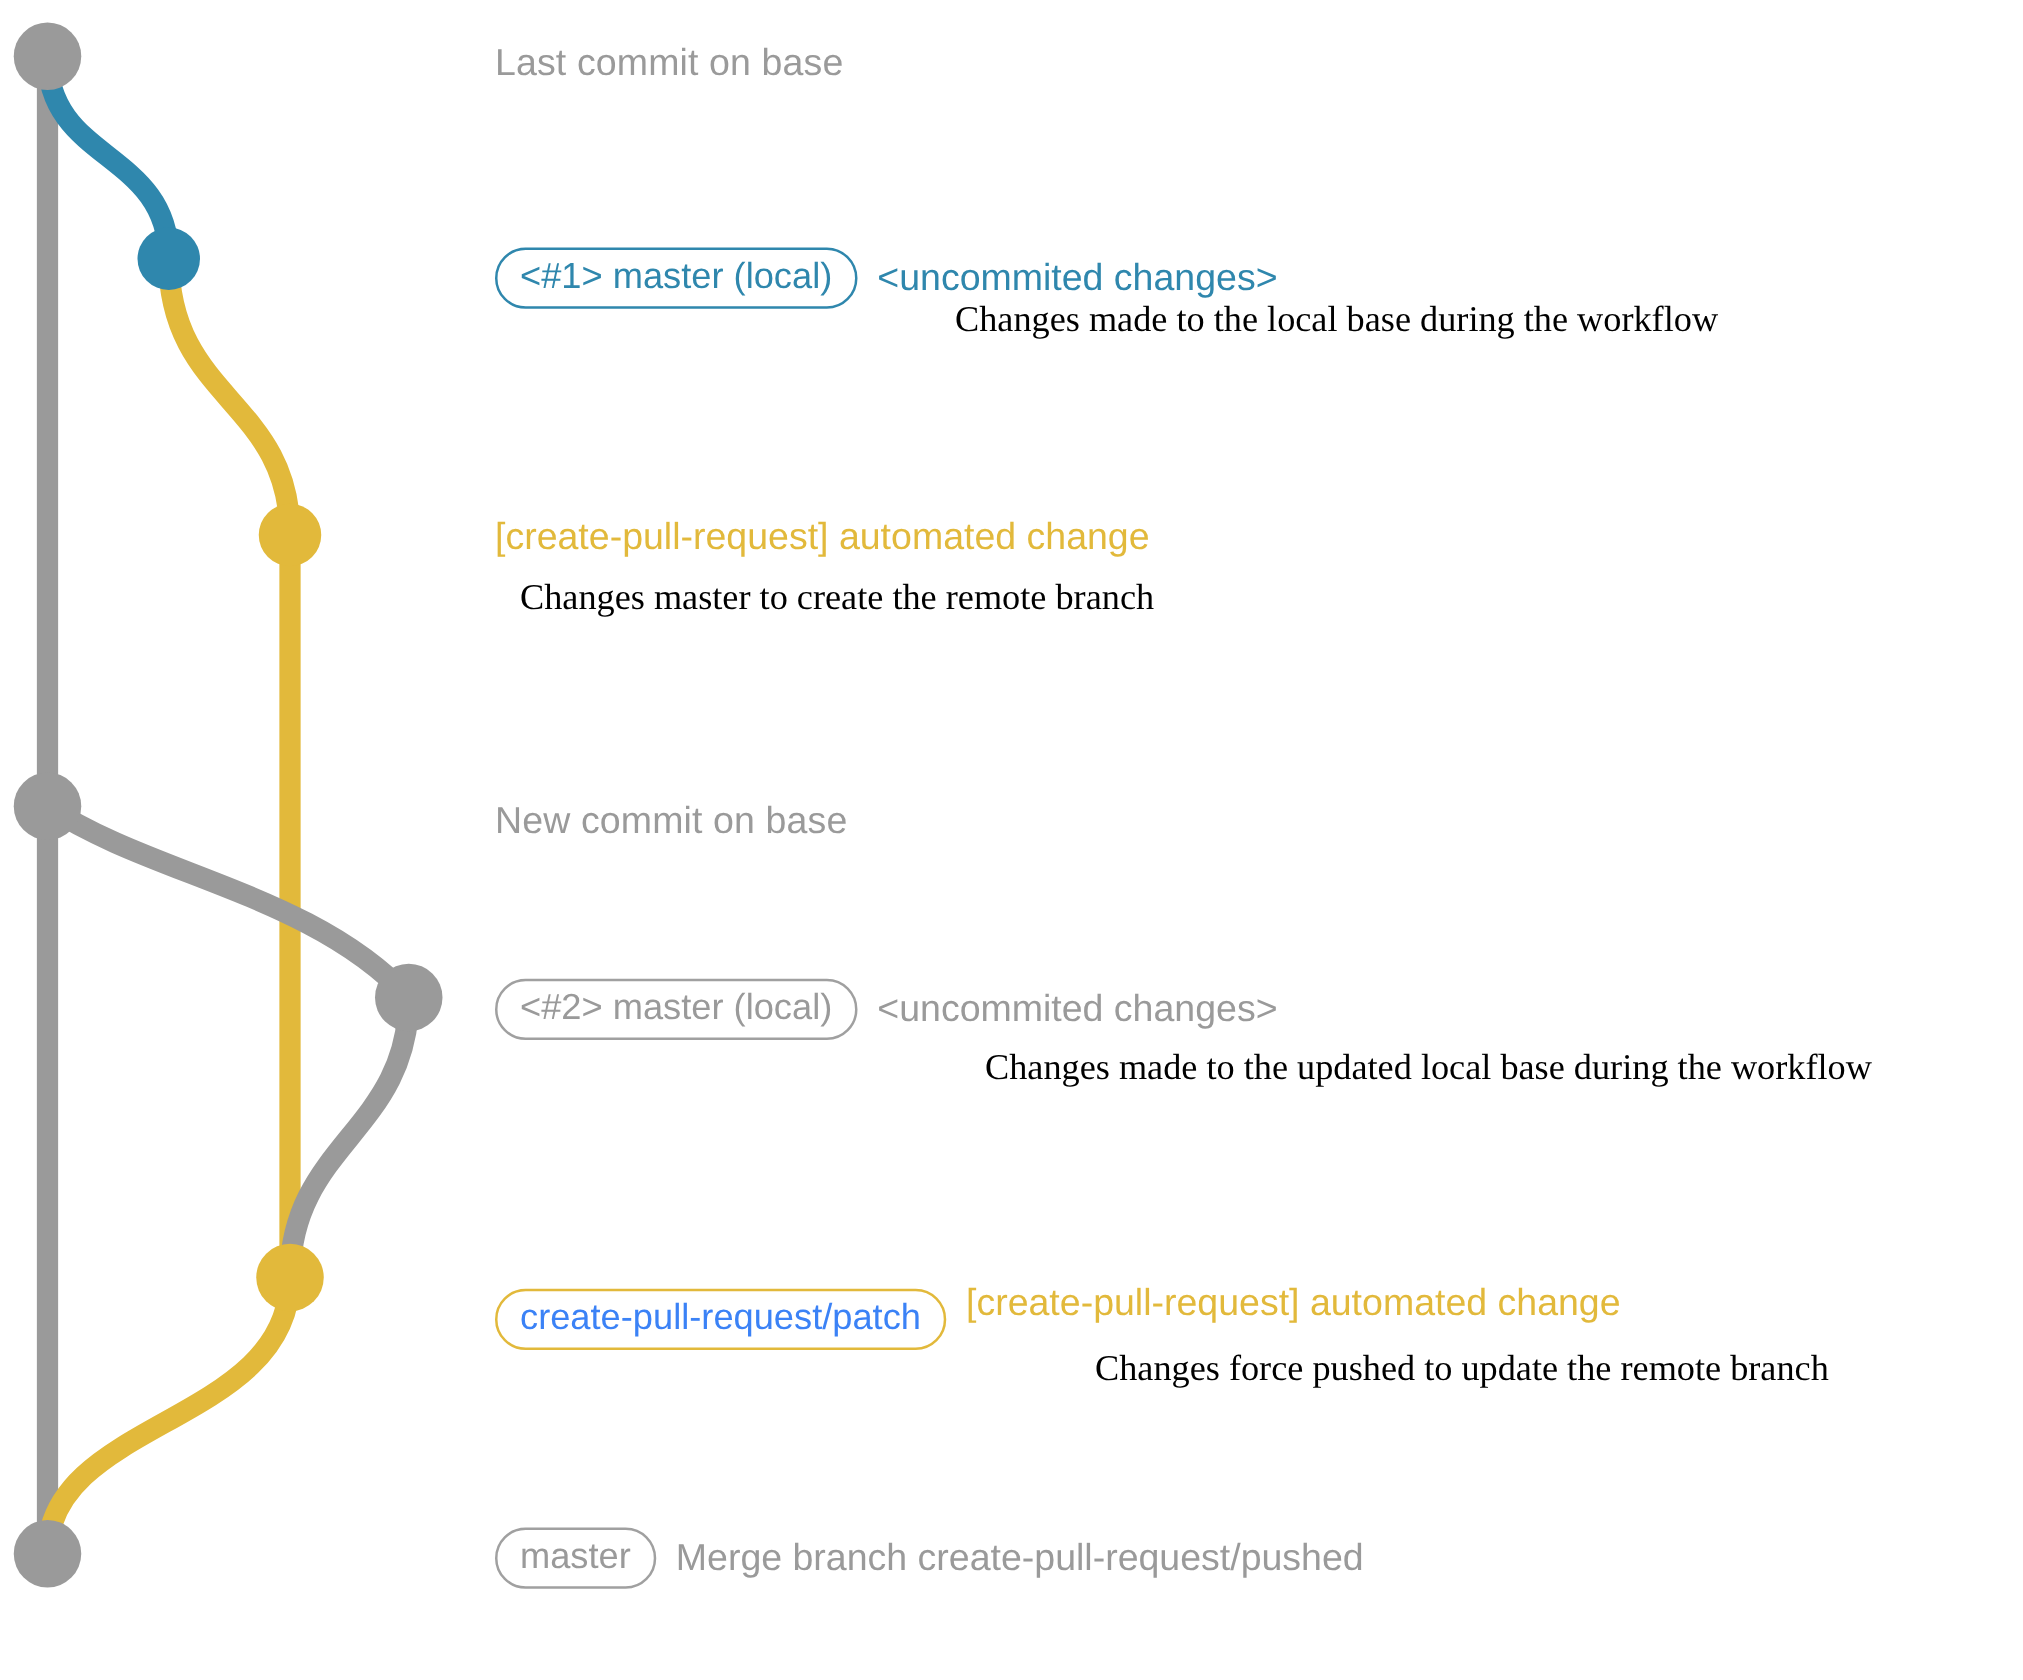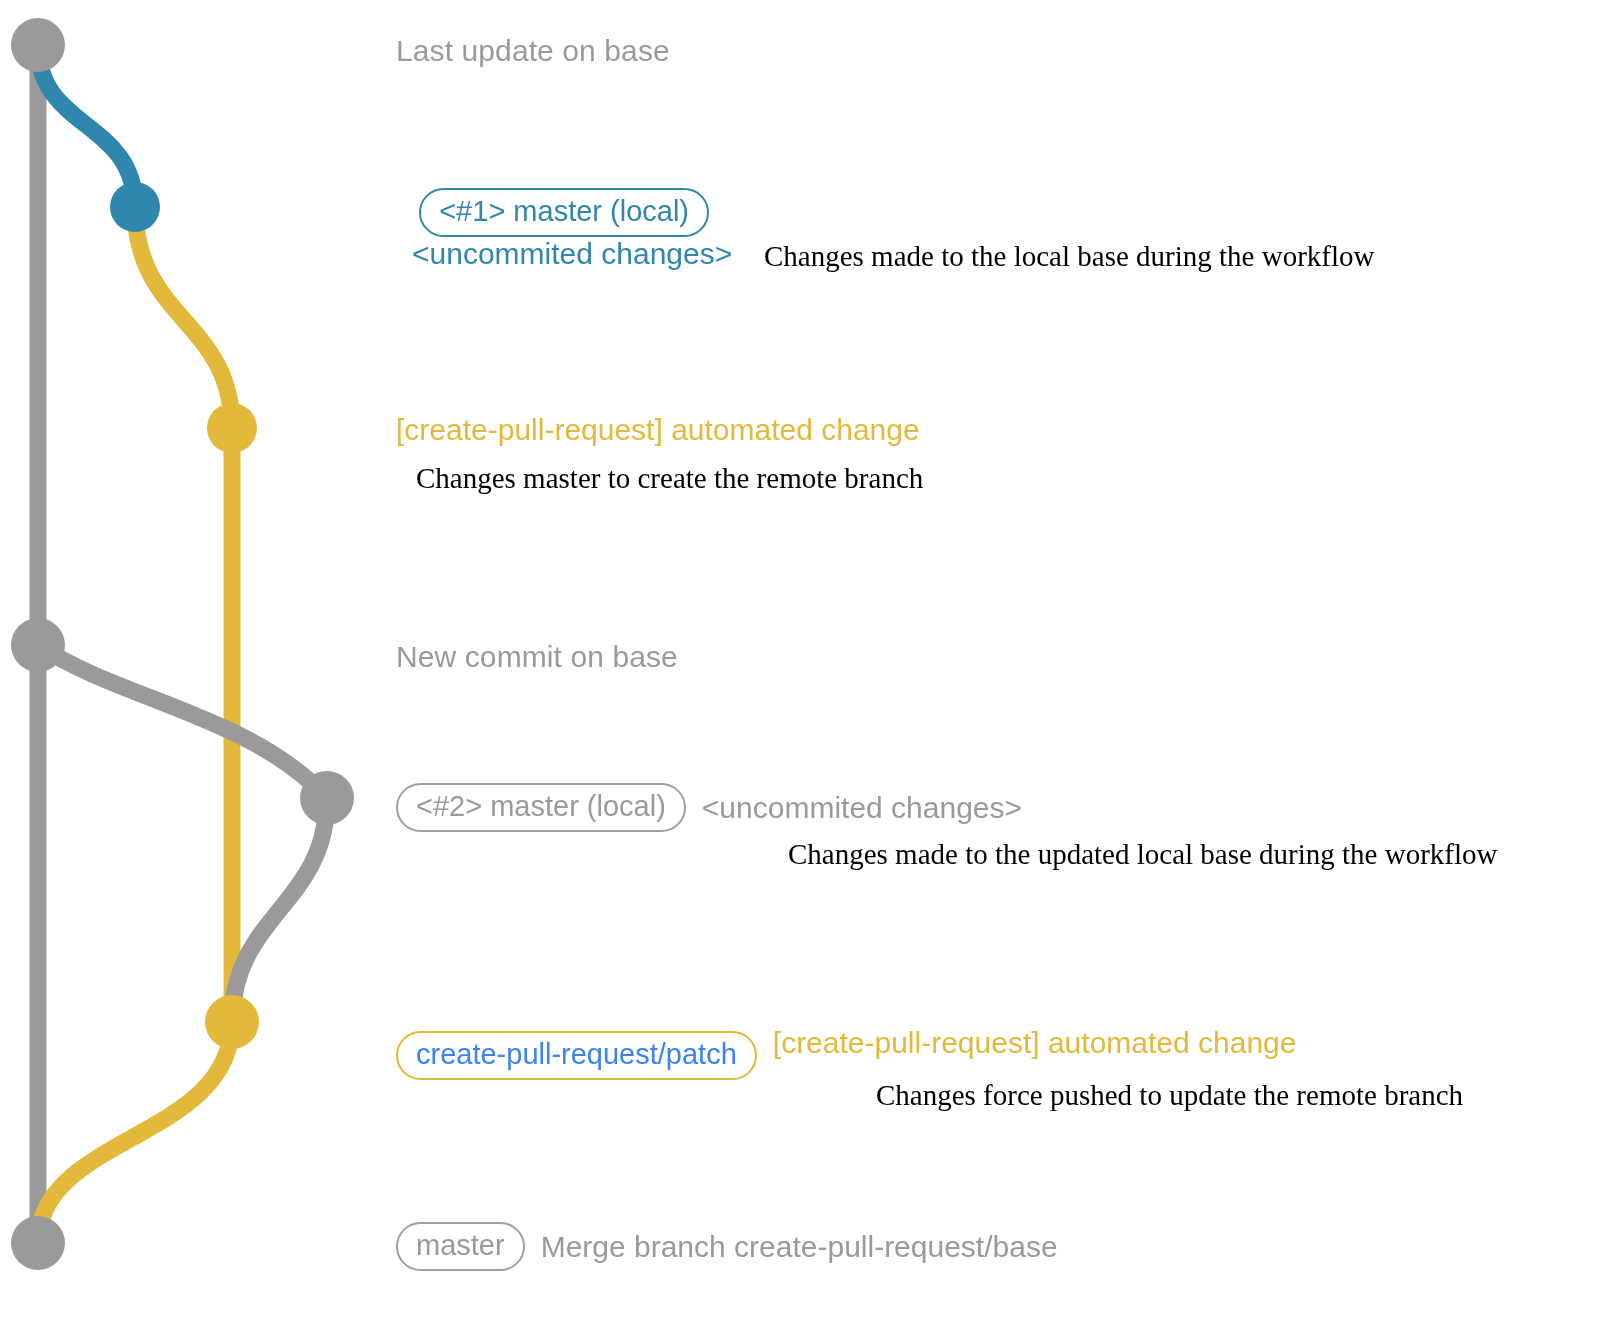--- a/index.html
+++ b/index.html
@@ -120,24 +120,24 @@
   <circle cx="232" cy="428" r="25" fill="#e2b93b"></circle>
   <circle cx="38" cy="645" r="27" fill="#9a9a9a"></circle>
   <circle cx="327" cy="798" r="27" fill="#9a9a9a"></circle>
   <circle cx="232" cy="1022" r="27" fill="#e2b93b"></circle>
   <circle cx="38" cy="1243" r="27" fill="#9a9a9a"></circle>
 </svg>
 
 <div class="annotations">
 
   <div class="row" style="left:396px; top:34px;">
-    <div class="plain-label" style="color:#9a9a9a;">Last update on base</div>
+    <div class="plain-label" style="color:#9a9a9a;">Last commit on base</div>
   </div>
 
-  <div class="row badge-row" style="left:396px; top:188px;flex-direction:column;">
+  <div class="row badge-row" style="left:396px; top:198px;">
     <span class="badge blue">&lt;#1&gt; master (local)</span>
     <span class="msg blue">&lt;uncommited changes&gt;</span>
   </div>
   <div class="desc" style="left:764px; top:240px;">Changes made to the local base during the workflow</div>
 
   <div class="row" style="left:396px; top:413px;">
     <div class="standalone-msg yellow">[create-pull-request] automated change</div>
   </div>
   <div class="desc" style="left:416px; top:462px;">Changes master to create the remote branch</div>
 
@@ -152,16 +152,16 @@
   <div class="desc" style="left:788px; top:838px;">Changes made to the updated local base during the workflow</div>
 
   <div class="row badge-row" style="left:396px; top:1005px;">
     <span class="badge yellow">create-pull-request/patch</span>
     <span class="msg yellow">[create-pull-request] automated change</span>
   </div>
   <div class="desc" style="left:876px; top:1060px;margin-top:19px;">Changes force pushed to update the remote branch</div>
 
   <div class="row badge-row" style="left:396px; top:1222px;">
     <span class="badge gray">master</span>
-    <span class="msg gray">Merge branch create-pull-request/base</span>
+    <span class="msg gray">Merge branch create-pull-request/pushed</span>
   </div>
 
 </div>
 
 </body></html>

